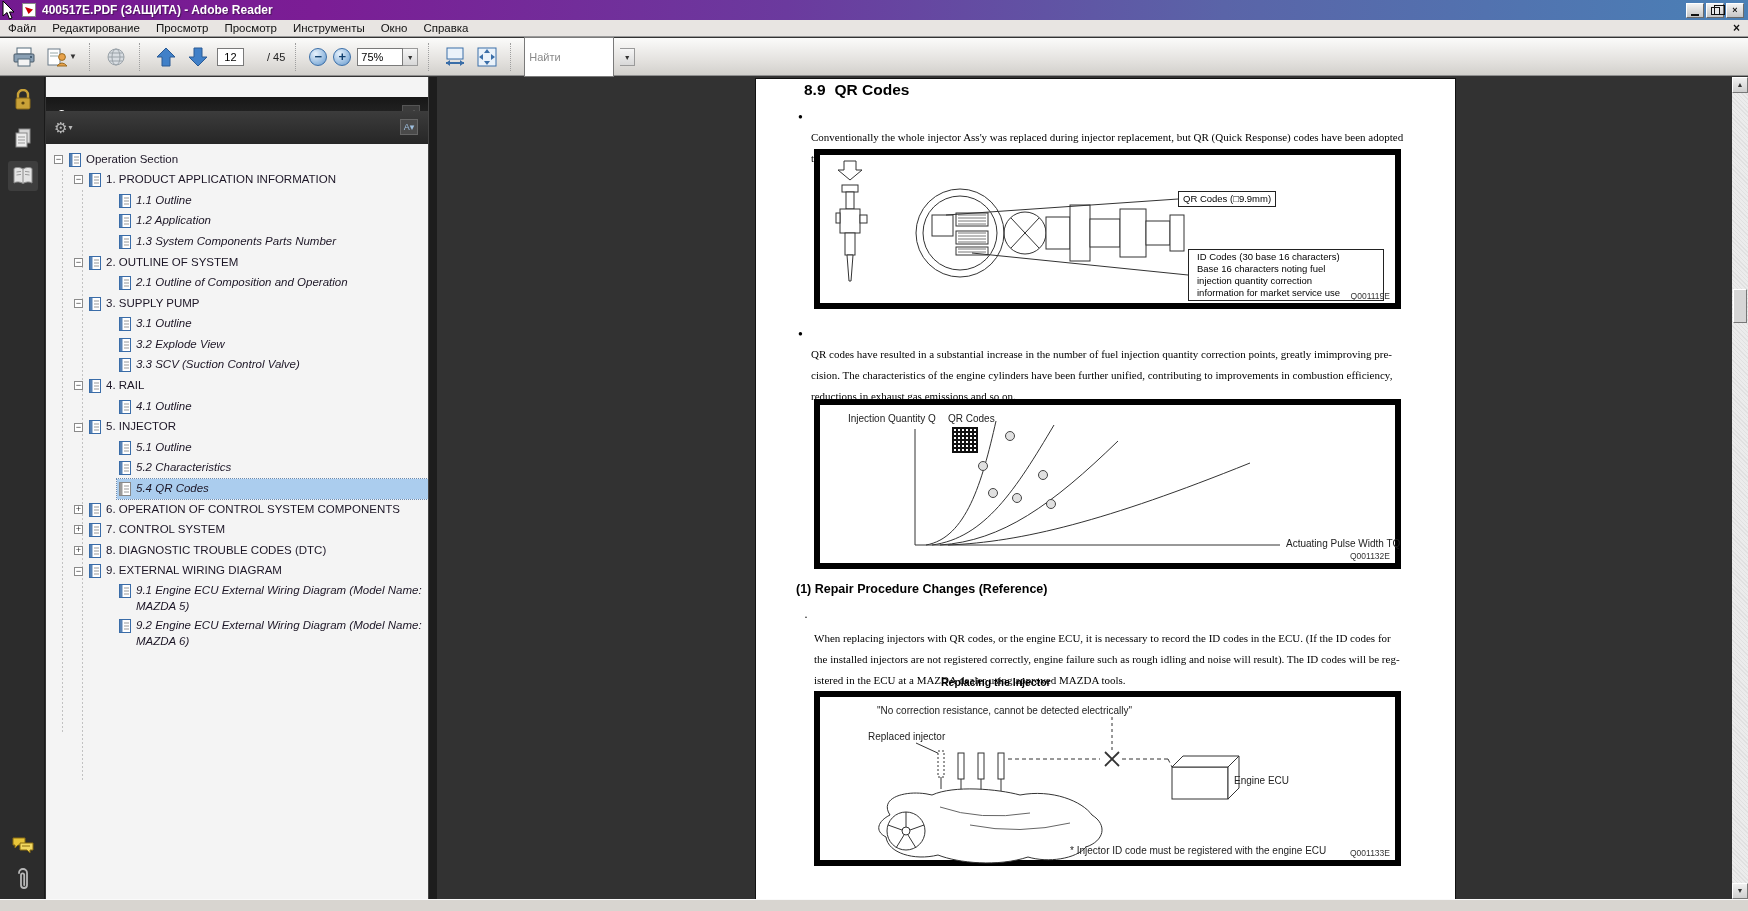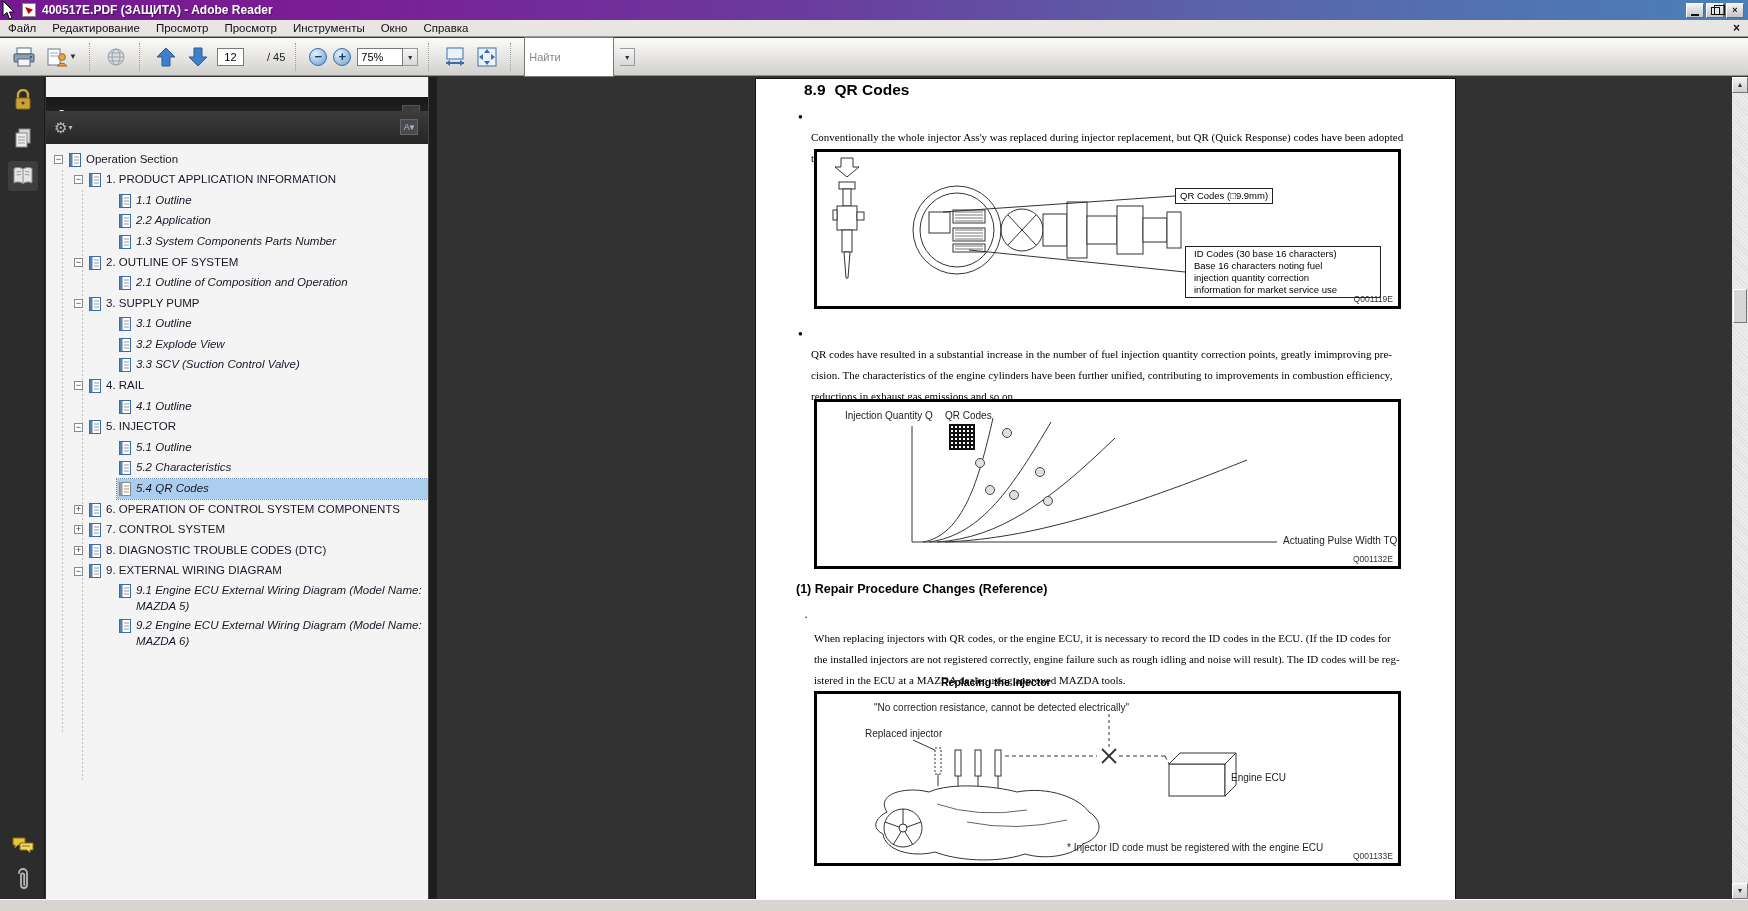--- a/index.html
+++ b/index.html
@@ -97,21 +97,21 @@
     border:1px solid #111; color:#000; }
 
   
   .doc-heading { position:absolute; left:48px; top:2px; font-size:15.5px; font-weight:bold; font-family:"Liberation Sans",sans-serif; }
   .doc-heading .num { margin-right:9px; }
   .para { position:absolute; font-family:"Liberation Serif",serif; font-size:11px; line-height:21px;
     white-space:pre-line; width:648px; }
   .para .bullet { position:absolute; left:-13px; top:0; font-size:8px; }
   .sec-heading { position:absolute; left:40px; top:503px; font-size:12.5px; font-weight:bold; font-family:"Liberation Sans",sans-serif; }
 
-  .fig { position:absolute; left:58px; width:587px; border:3px solid #000000; background:#fff; }
+  .fig { position:absolute; left:58px; width:587px; border:6px solid #000000; background:#fff; }
   .fig-label { position:absolute; font-size:10px; font-family:"Liberation Sans",sans-serif; color:#222; white-space:nowrap; }
   .fig-code { position:absolute; font-size:8.5px; color:#333; font-family:"Liberation Sans",sans-serif; }
   .callout { position:absolute; border:1px solid #222; background:#fff; font-size:9.5px;
     font-family:"Liberation Sans",sans-serif; padding:1px 4px; line-height:12px; white-space:pre-line; }
   .qr-patch { position:absolute; background:
     repeating-linear-gradient(0deg,#111 0 2px,transparent 2px 4px),
     repeating-linear-gradient(90deg,#111 0 2px,#fff 2px 4px); }
   .fig3-title { position:absolute; left:185px; top:597px; font-size:10.5px; font-weight:bold; font-family:"Liberation Sans",sans-serif; }
 
   
@@ -332,21 +332,21 @@
           <div class="bm-row lvl2">
             <span class="exp-sp"></span>
             <div class="bm-fill">
               <svg class="bm-icon" width="12" height="14" viewBox="0 0 12 14">
     <rect x="0.5" y="0.5" width="11" height="13" fill="#fff" stroke="currentColor"></rect>
     <rect x="0.5" y="0.5" width="3" height="13" fill="currentColor" opacity="0.85"></rect>
     <line x1="5" y1="4" x2="10" y2="4" stroke="#999" stroke-width="1"></line>
     <line x1="5" y1="7" x2="10" y2="7" stroke="#999" stroke-width="1"></line>
     <line x1="5" y1="10" x2="10" y2="10" stroke="#999" stroke-width="1"></line>
   </svg>
-              <span class="bm-label">2.2 Application</span>
+              <span class="bm-label">1.2 Application</span>
             </div>
           </div>
           <div class="bm-row lvl2">
             <span class="exp-sp"></span>
             <div class="bm-fill">
               <svg class="bm-icon" width="12" height="14" viewBox="0 0 12 14">
     <rect x="0.5" y="0.5" width="11" height="13" fill="#fff" stroke="currentColor"></rect>
     <rect x="0.5" y="0.5" width="3" height="13" fill="currentColor" opacity="0.85"></rect>
     <line x1="5" y1="4" x2="10" y2="4" stroke="#999" stroke-width="1"></line>
     <line x1="5" y1="7" x2="10" y2="7" stroke="#999" stroke-width="1"></line>

